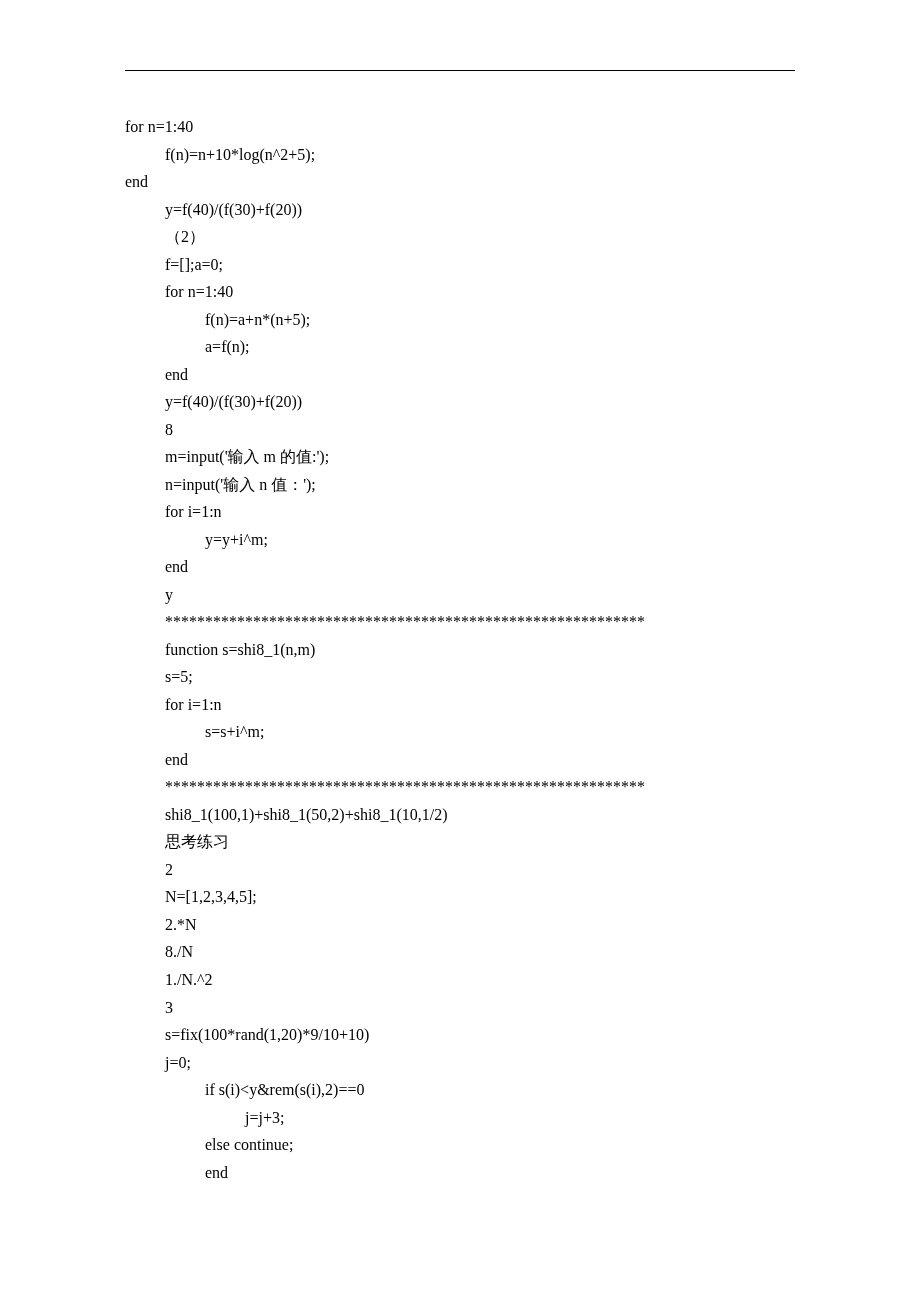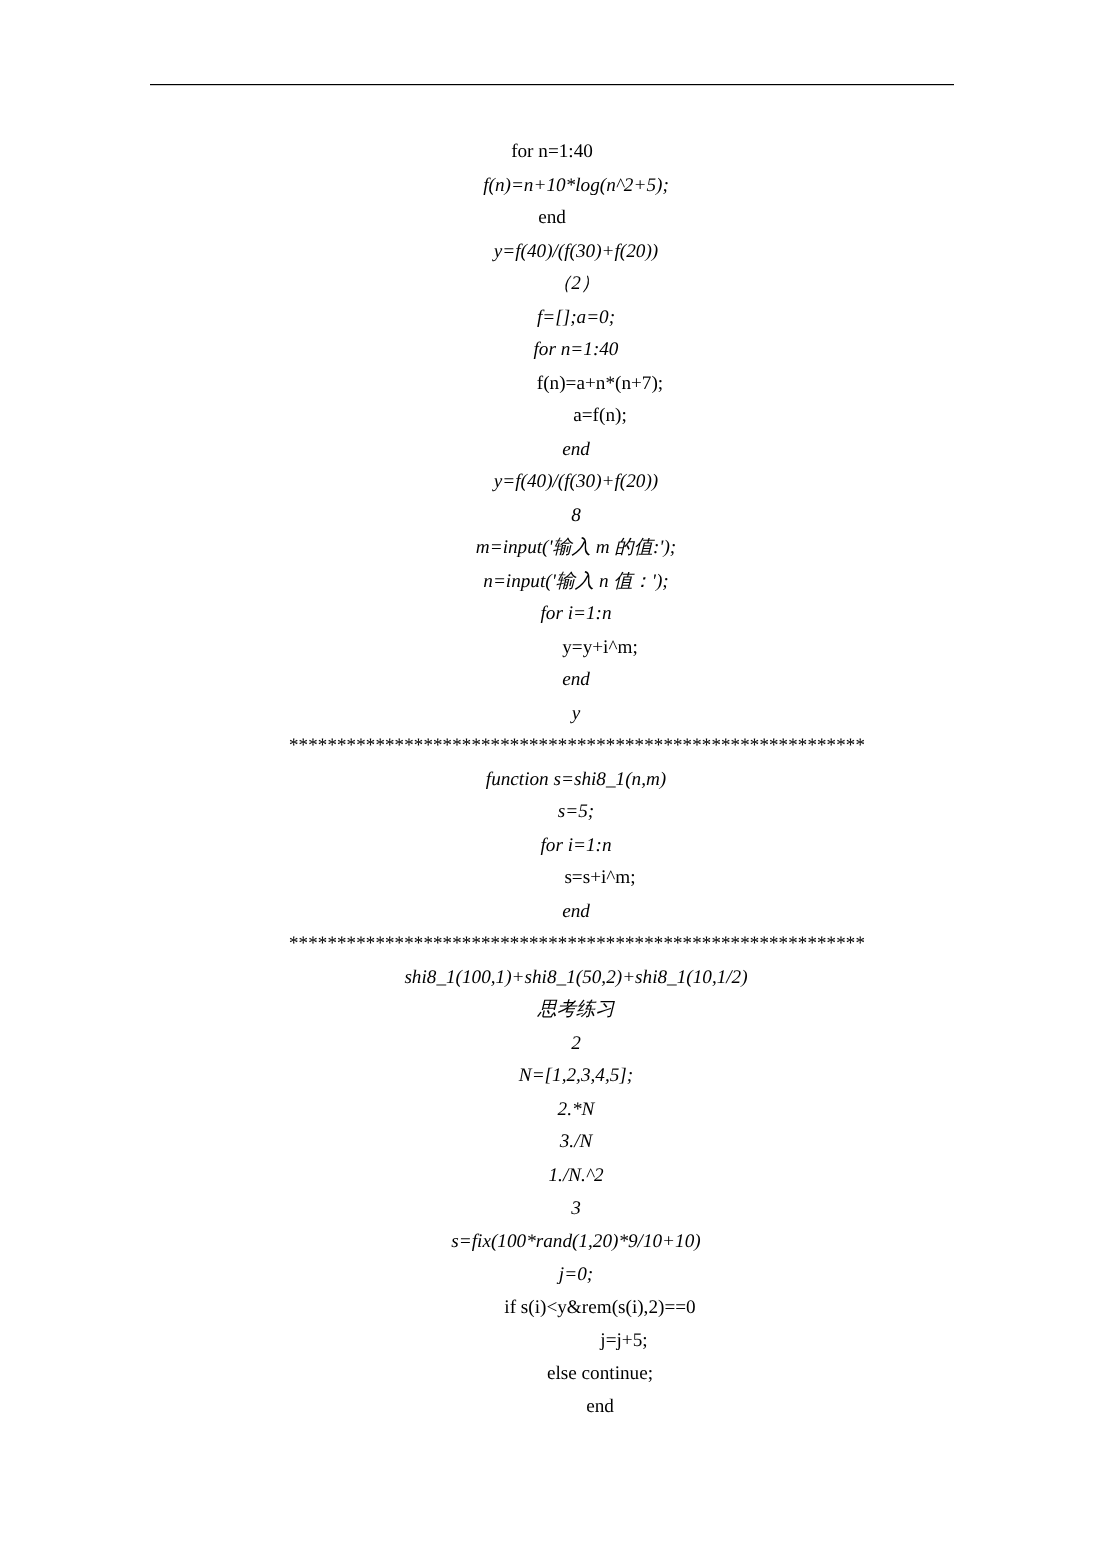--- a/index.html
+++ b/index.html
@@ -16,41 +16,40 @@
     padding: 70px 125px 80px 125px;
     box-sizing: border-box;
   }
   .hr {
     border-top: 1px solid #000;
     margin-bottom: 42px;
   }
   .line {
     line-height: 1.72;
     white-space: pre;
-    text-align: center;
   }
   .indent0 { padding-left: 0px; }
-  .indent1 { padding-left: 40px; font-style: italic; }
+  .indent1 { padding-left: 40px; }
   .indent2 { padding-left: 80px; }
   .indent3 { padding-left: 120px; }
 </style>
 </head>
 <body>
 
 <div class="page">
   <div class="hr"></div>
   <div id="content">
       <div class="line indent0">for n=1:40</div>
       <div class="line indent1">f(n)=n+10*log(n^2+5);</div>
       <div class="line indent0">end</div>
       <div class="line indent1">y=f(40)/(f(30)+f(20))</div>
       <div class="line indent1">（2）</div>
       <div class="line indent1">f=[];a=0;</div>
       <div class="line indent1">for n=1:40</div>
-      <div class="line indent2">f(n)=a+n*(n+7);</div>
+      <div class="line indent2">f(n)=a+n*(n+5);</div>
       <div class="line indent2">a=f(n);</div>
       <div class="line indent1">end</div>
       <div class="line indent1">y=f(40)/(f(30)+f(20))</div>
       <div class="line indent1">8</div>
       <div class="line indent1">m=input('输入 m 的值:');</div>
       <div class="line indent1">n=input('输入 n 值：');</div>
       <div class="line indent1">for i=1:n</div>
       <div class="line indent2">y=y+i^m;</div>
       <div class="line indent1">end</div>
       <div class="line indent1">y</div>
@@ -59,23 +58,23 @@
       <div class="line indent1">s=5;</div>
       <div class="line indent1">for i=1:n</div>
       <div class="line indent2">s=s+i^m;</div>
       <div class="line indent1">end</div>
       <div class="line indent1">************************************************************</div>
       <div class="line indent1">shi8_1(100,1)+shi8_1(50,2)+shi8_1(10,1/2)</div>
       <div class="line indent1">思考练习</div>
       <div class="line indent1">2</div>
       <div class="line indent1">N=[1,2,3,4,5];</div>
       <div class="line indent1">2.*N</div>
-      <div class="line indent1">3./N</div>
+      <div class="line indent1">8./N</div>
       <div class="line indent1">1./N.^2</div>
       <div class="line indent1">3</div>
       <div class="line indent1">s=fix(100*rand(1,20)*9/10+10)</div>
       <div class="line indent1">j=0;</div>
       <div class="line indent2">if s(i)&lt;y&amp;rem(s(i),2)==0</div>
-      <div class="line indent3">j=j+5;</div>
+      <div class="line indent3">j=j+3;</div>
       <div class="line indent2">else continue;</div>
       <div class="line indent2">end</div>
     </div>
 </div>
 
 </body></html>

